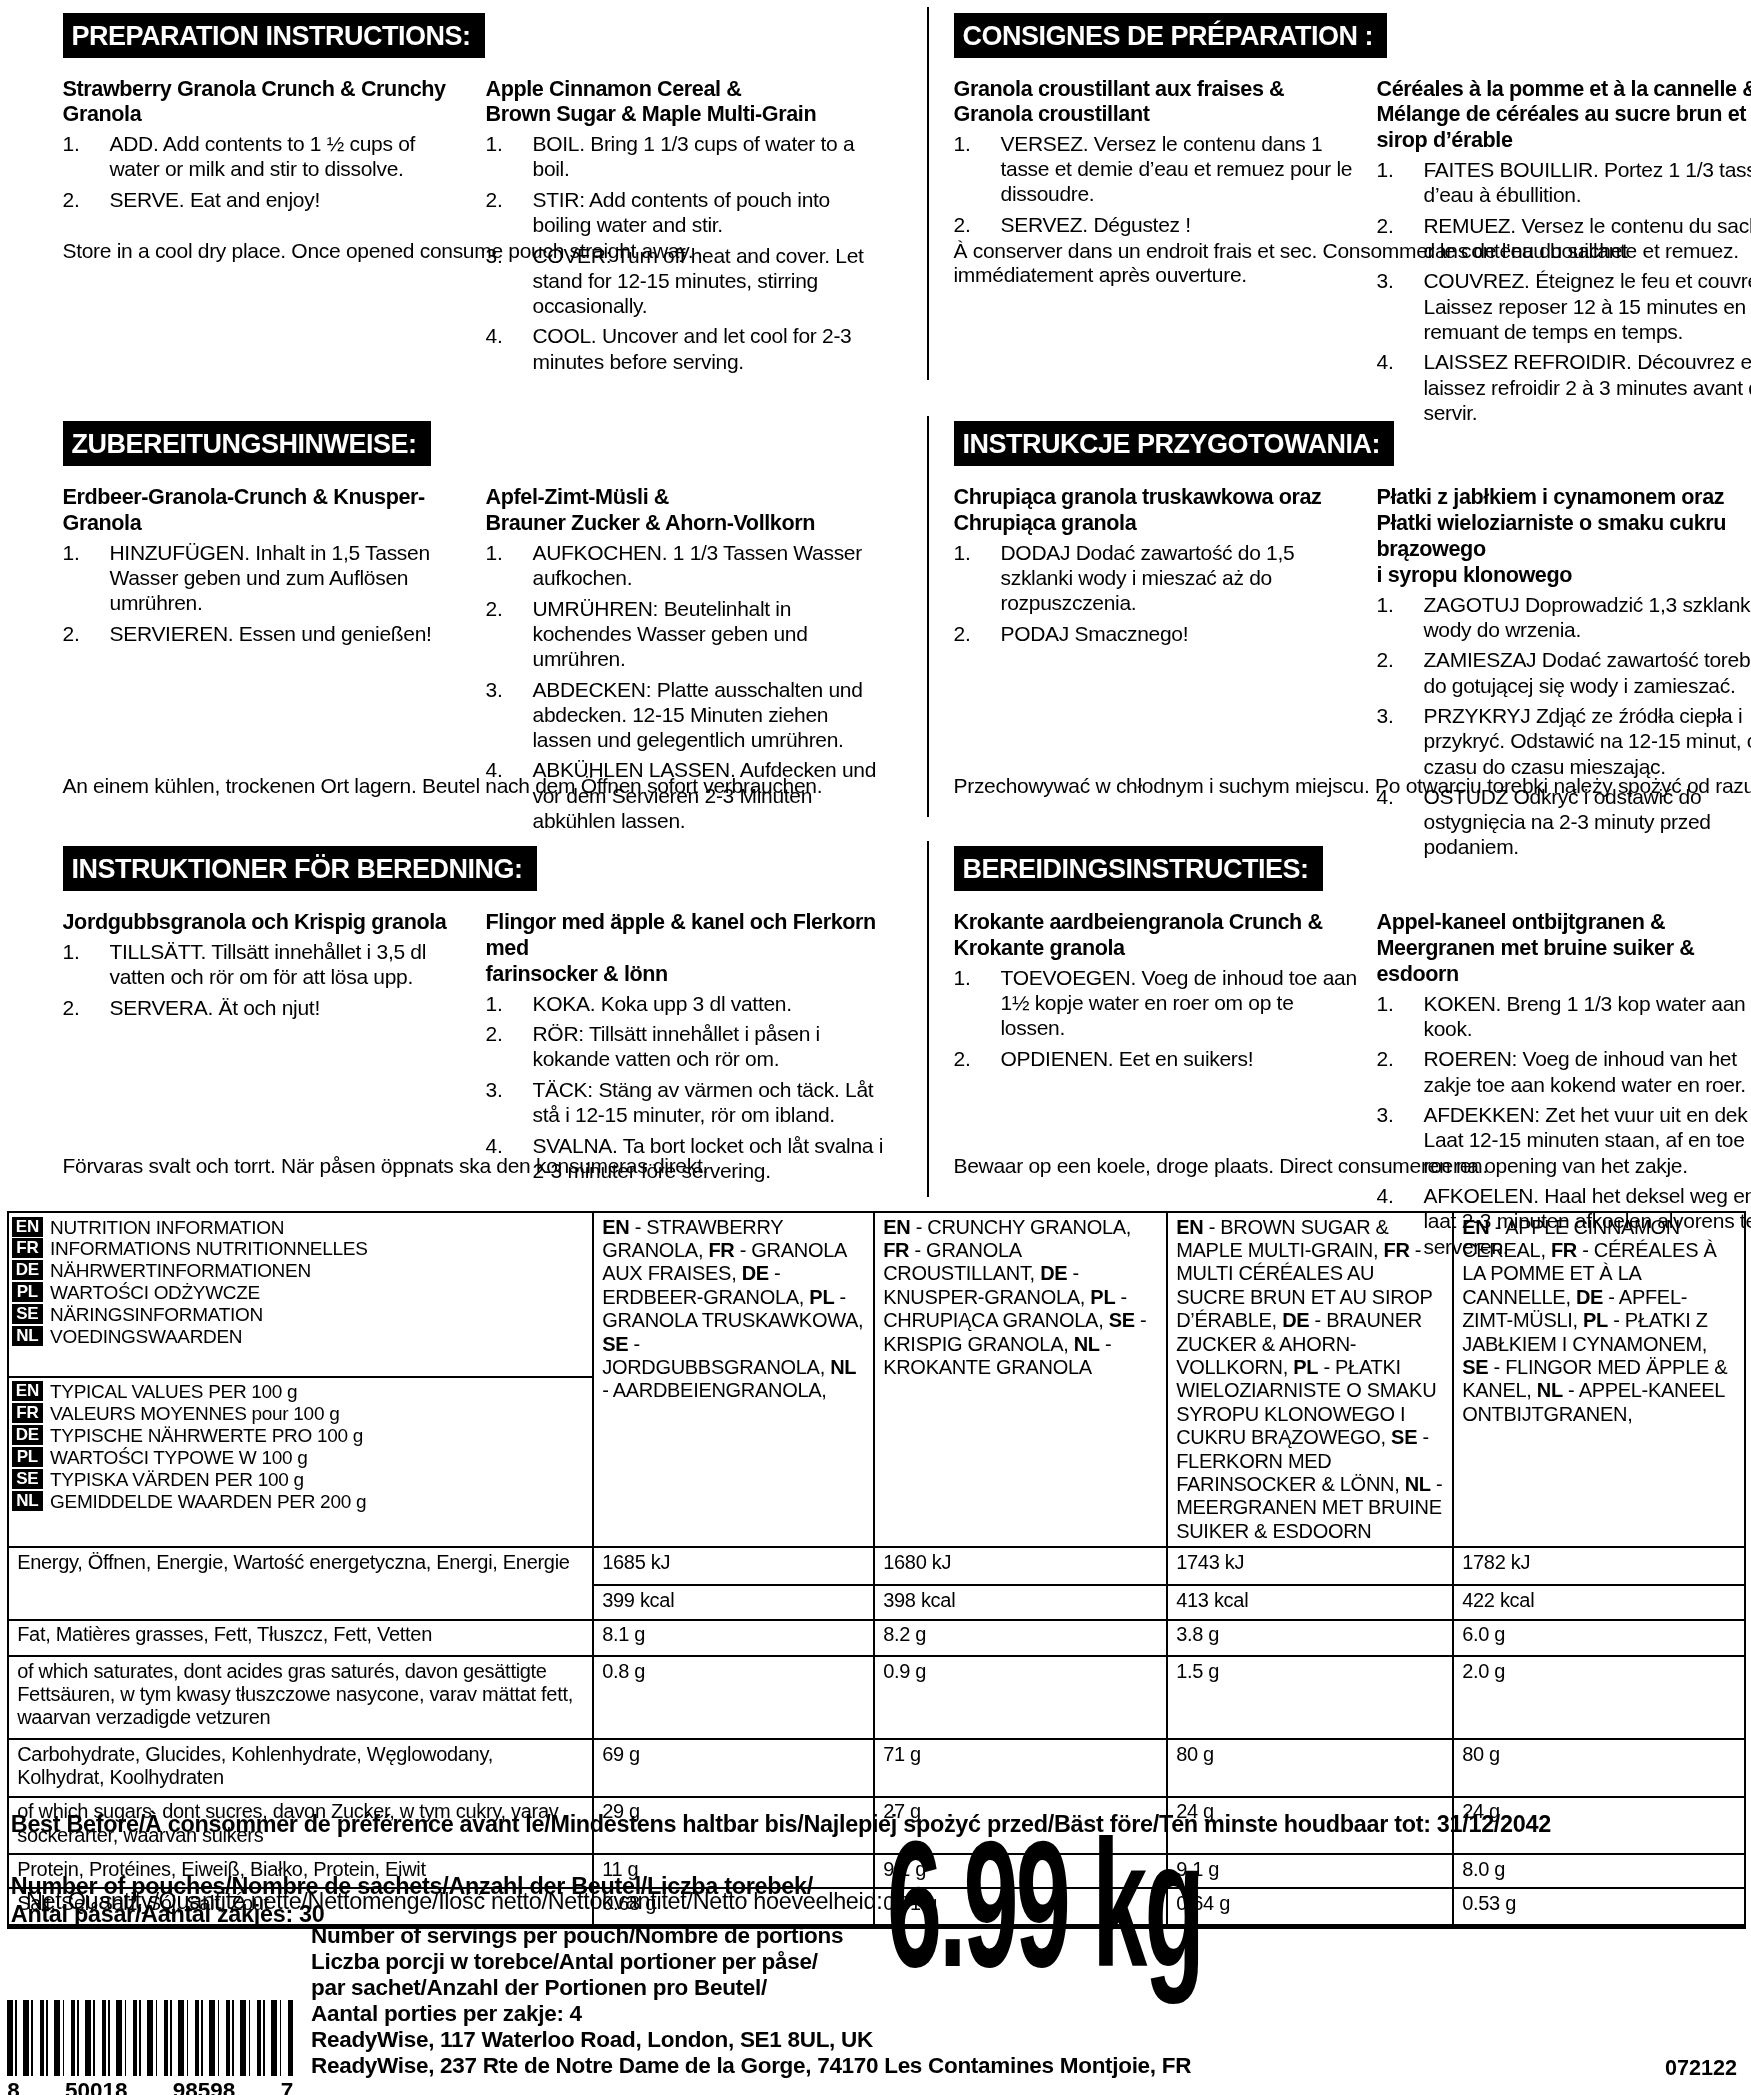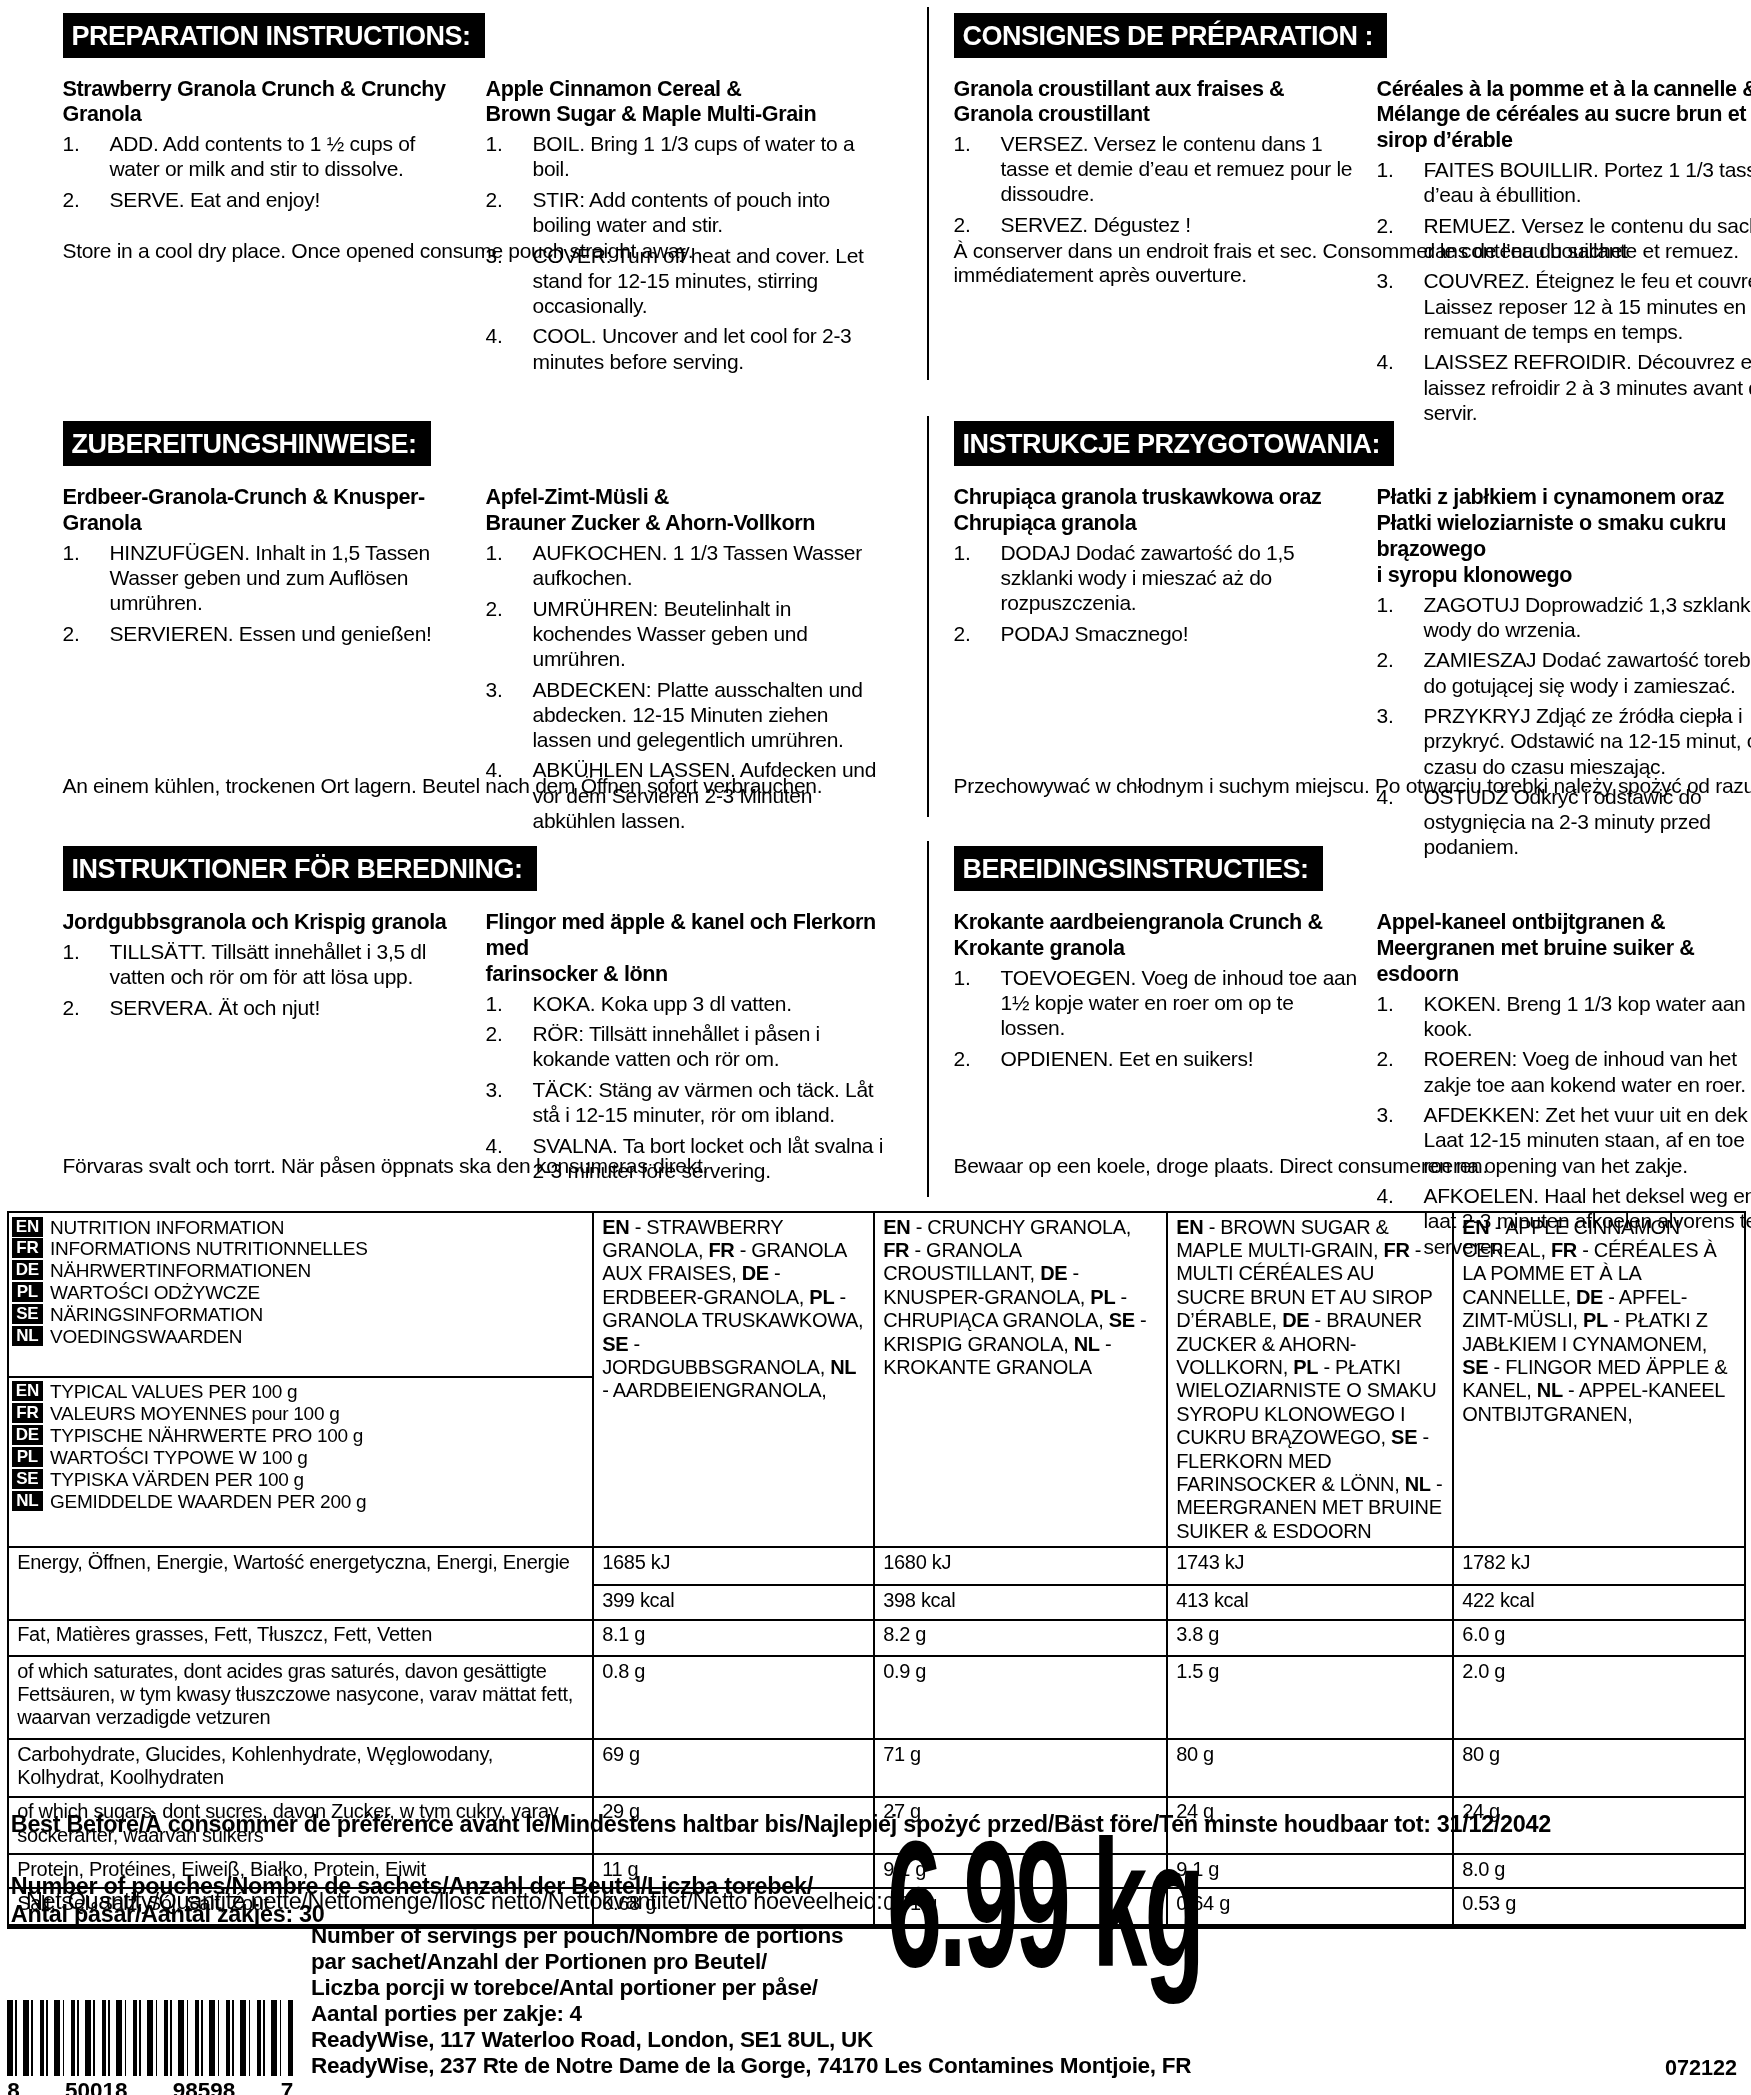--- a/index.html
+++ b/index.html
@@ -421,22 +421,22 @@
 <div class="nq">Net Quantity/Quantité nette/Nettomenge/Ilość netto/Nettokvantitet/Netto hoeveelheid:</div>
 <div class="pouches">
   <span>Number of pouches/Nombre de sachets/Anzahl der Beutel/Liczba torebek/</span><br>
   <span>Antal påsar/Aantal zakjes: 30</span>
 </div>
 <div class="bigqty">
   <span class="sq">6.99 kg</span>
 </div>
 <div class="servings" id="servings">
     <div>Number of servings per pouch/Nombre de portions</div>
+    <div>Liczba porcji w torebce/Antal portioner per påse/</div>
     <div>par sachet/Anzahl der Portionen pro Beutel/</div>
-    <div>Liczba porcji w torebce/Antal portioner per påse/</div>
     <div>Aantal porties per zakje: 4</div>
     <div>ReadyWise, 117 Waterloo Road, London, SE1 8UL, UK</div>
     <div>ReadyWise, 237 Rte de Notre Dame de la Gorge, 74170 Les Contamines Montjoie, FR</div>
   </div>
 <div class="batch">072122</div>
 <div class="barcode">
   <div class="bars"></div>
   <div class="bdigits" id="bdigits">
       <span>8</span>
       <span>50018</span>

